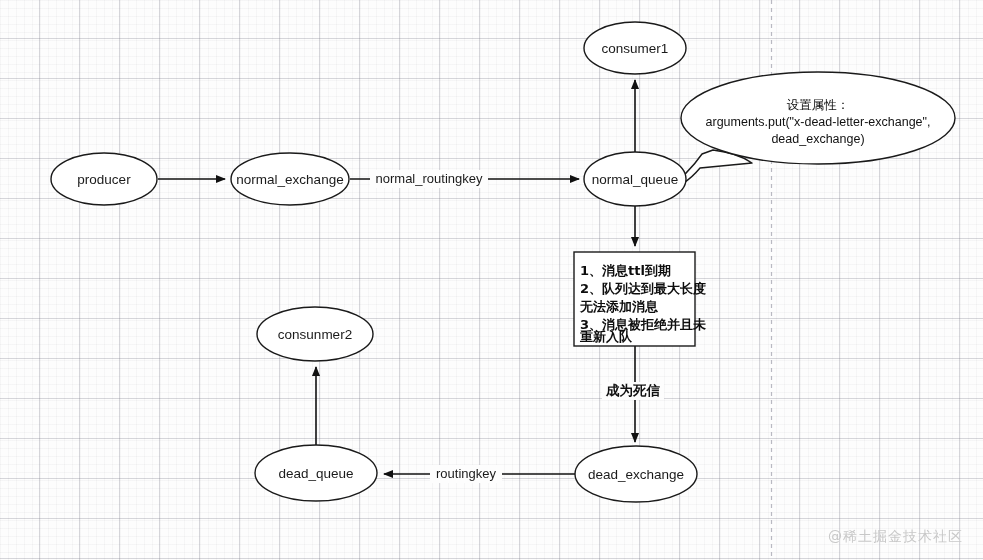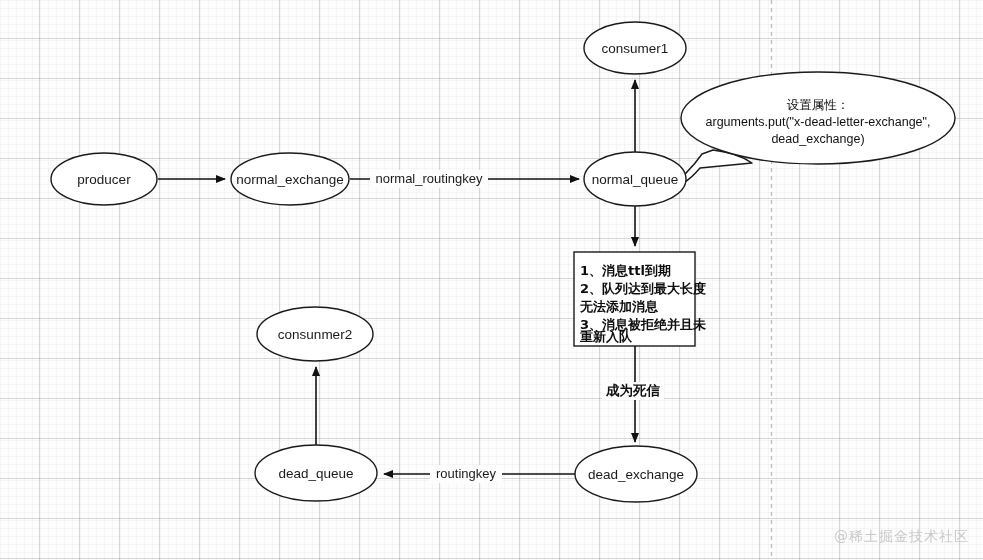--- a/index.html
+++ b/index.html
@@ -76,21 +76,21 @@
     stroke-width: 1.4;
     stroke-linejoin: round;
   }
   .guide-line {
     stroke: #b9b9c2;
     stroke-width: 1.2;
     stroke-dasharray: 4 4;
   }
   .watermark {
     position: absolute;
-    right: 14px;
+    right: 20px;
     bottom: 14px;
     font-family: "DejaVu Sans", "Liberation Sans", sans-serif;
     font-size: 14px;
     color: #c8c8c8;
     letter-spacing: 1px;
     user-select: none;
     text-align: right;
   }
 </style>
 </head>

